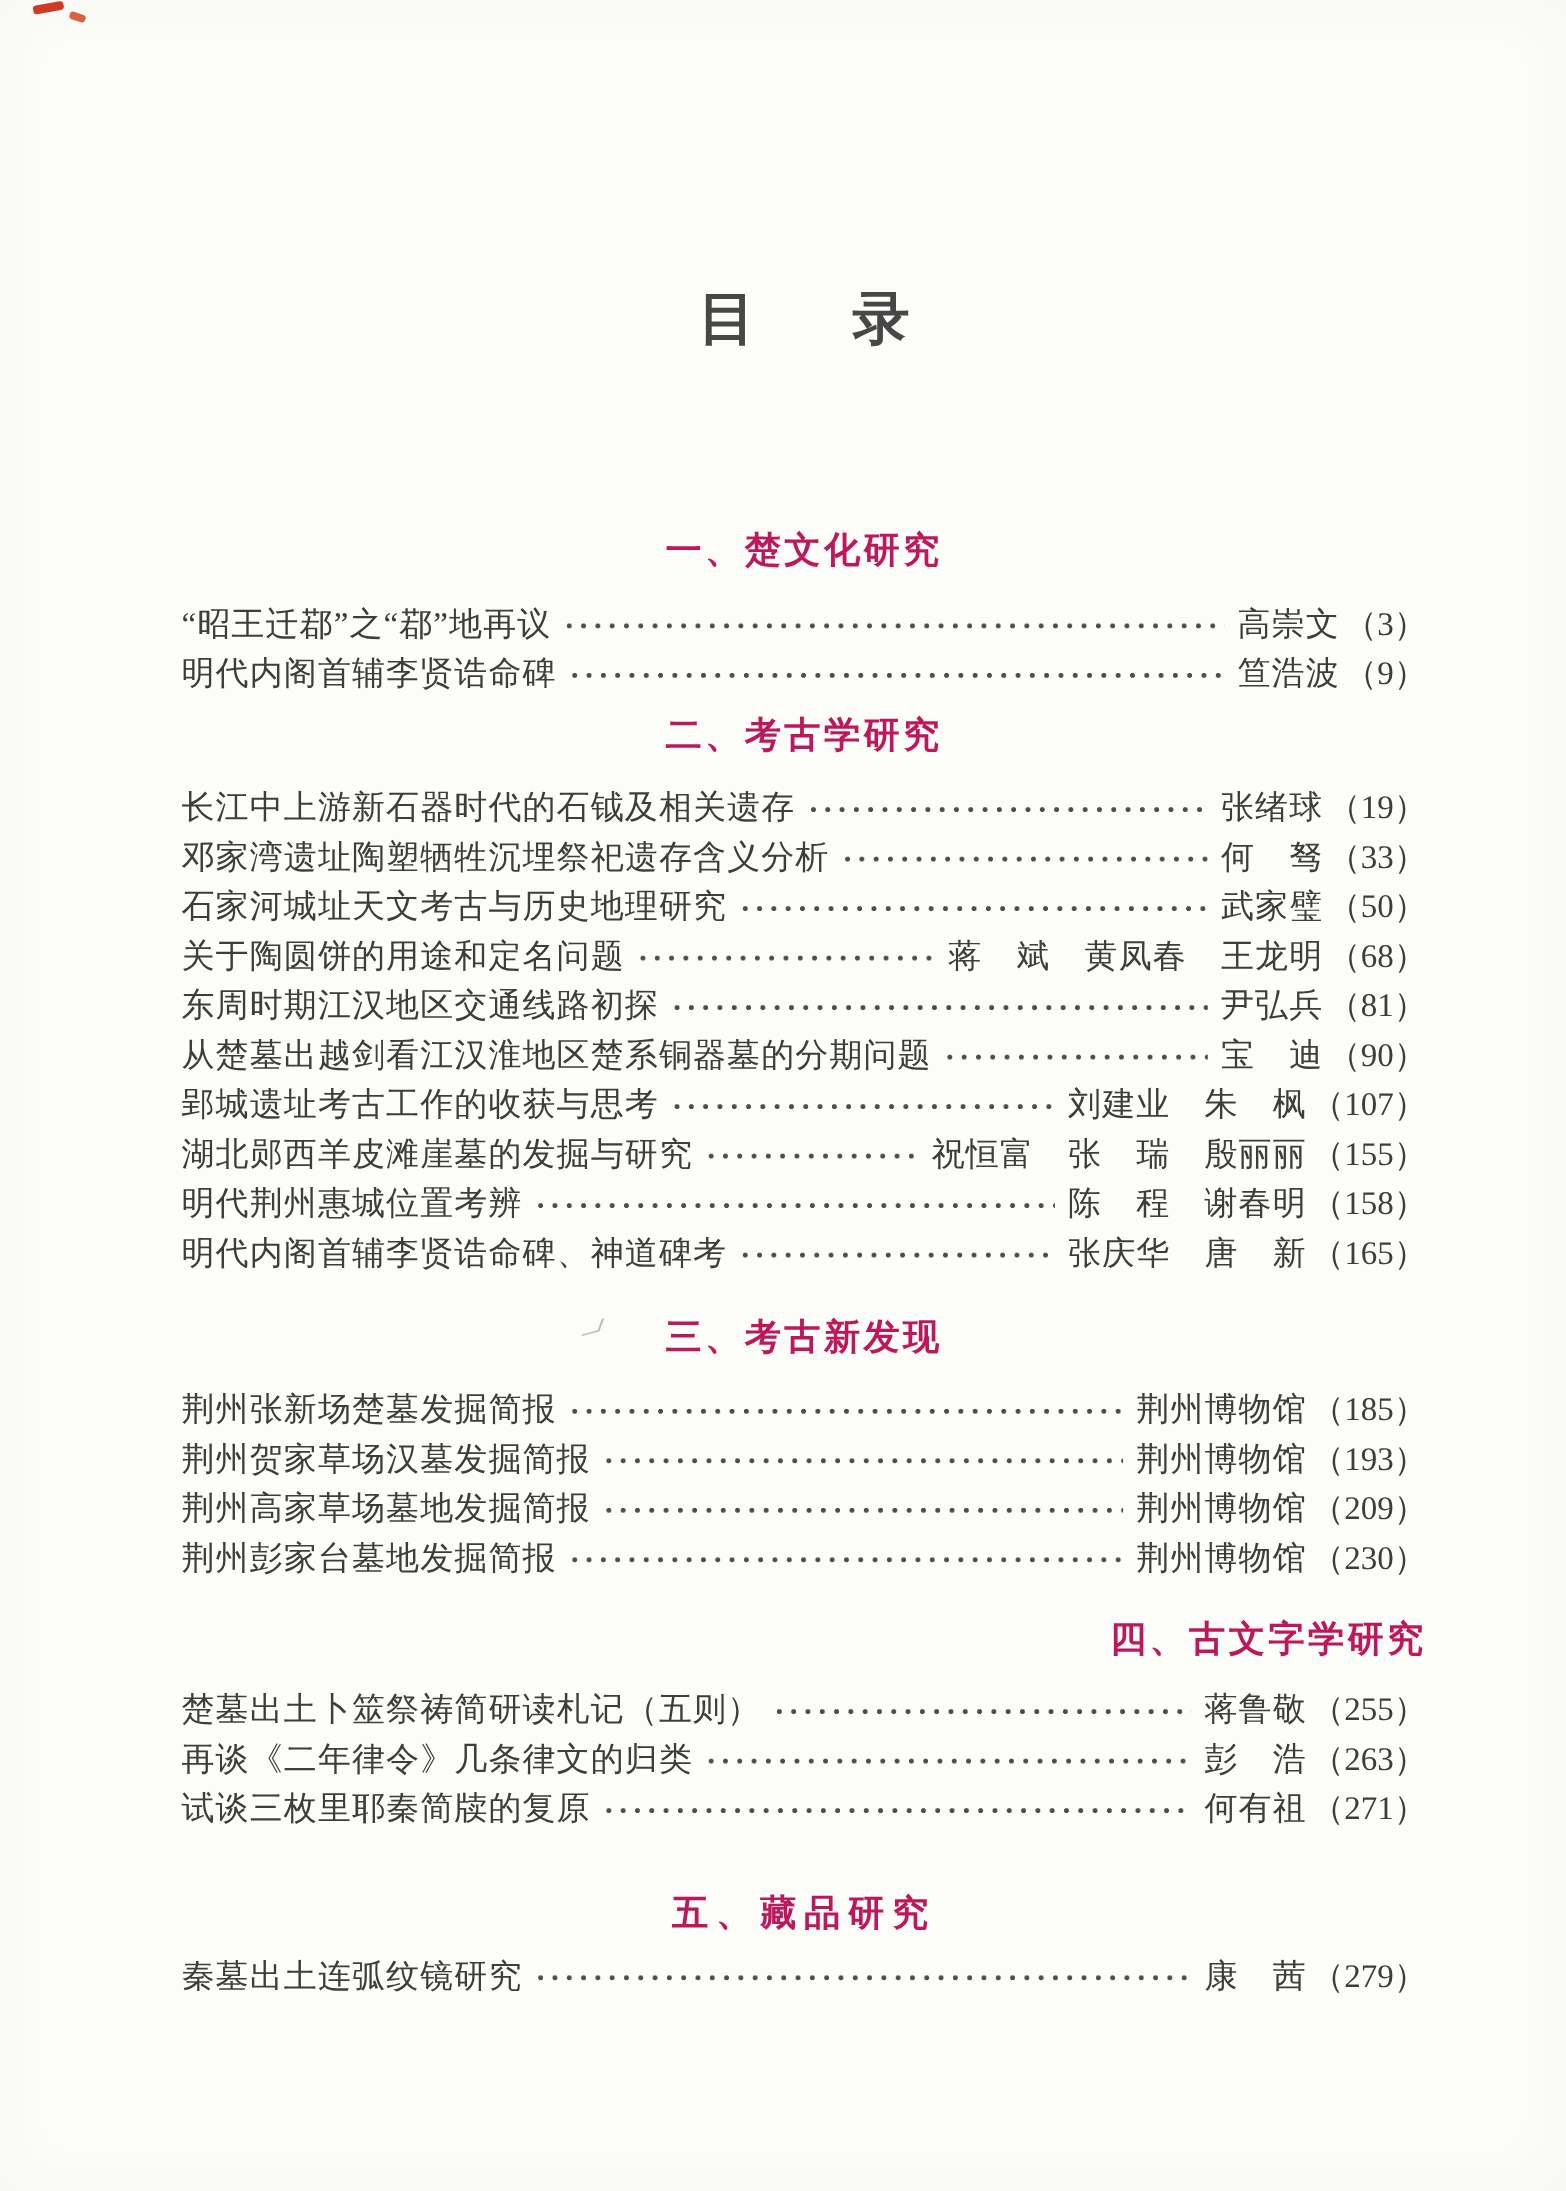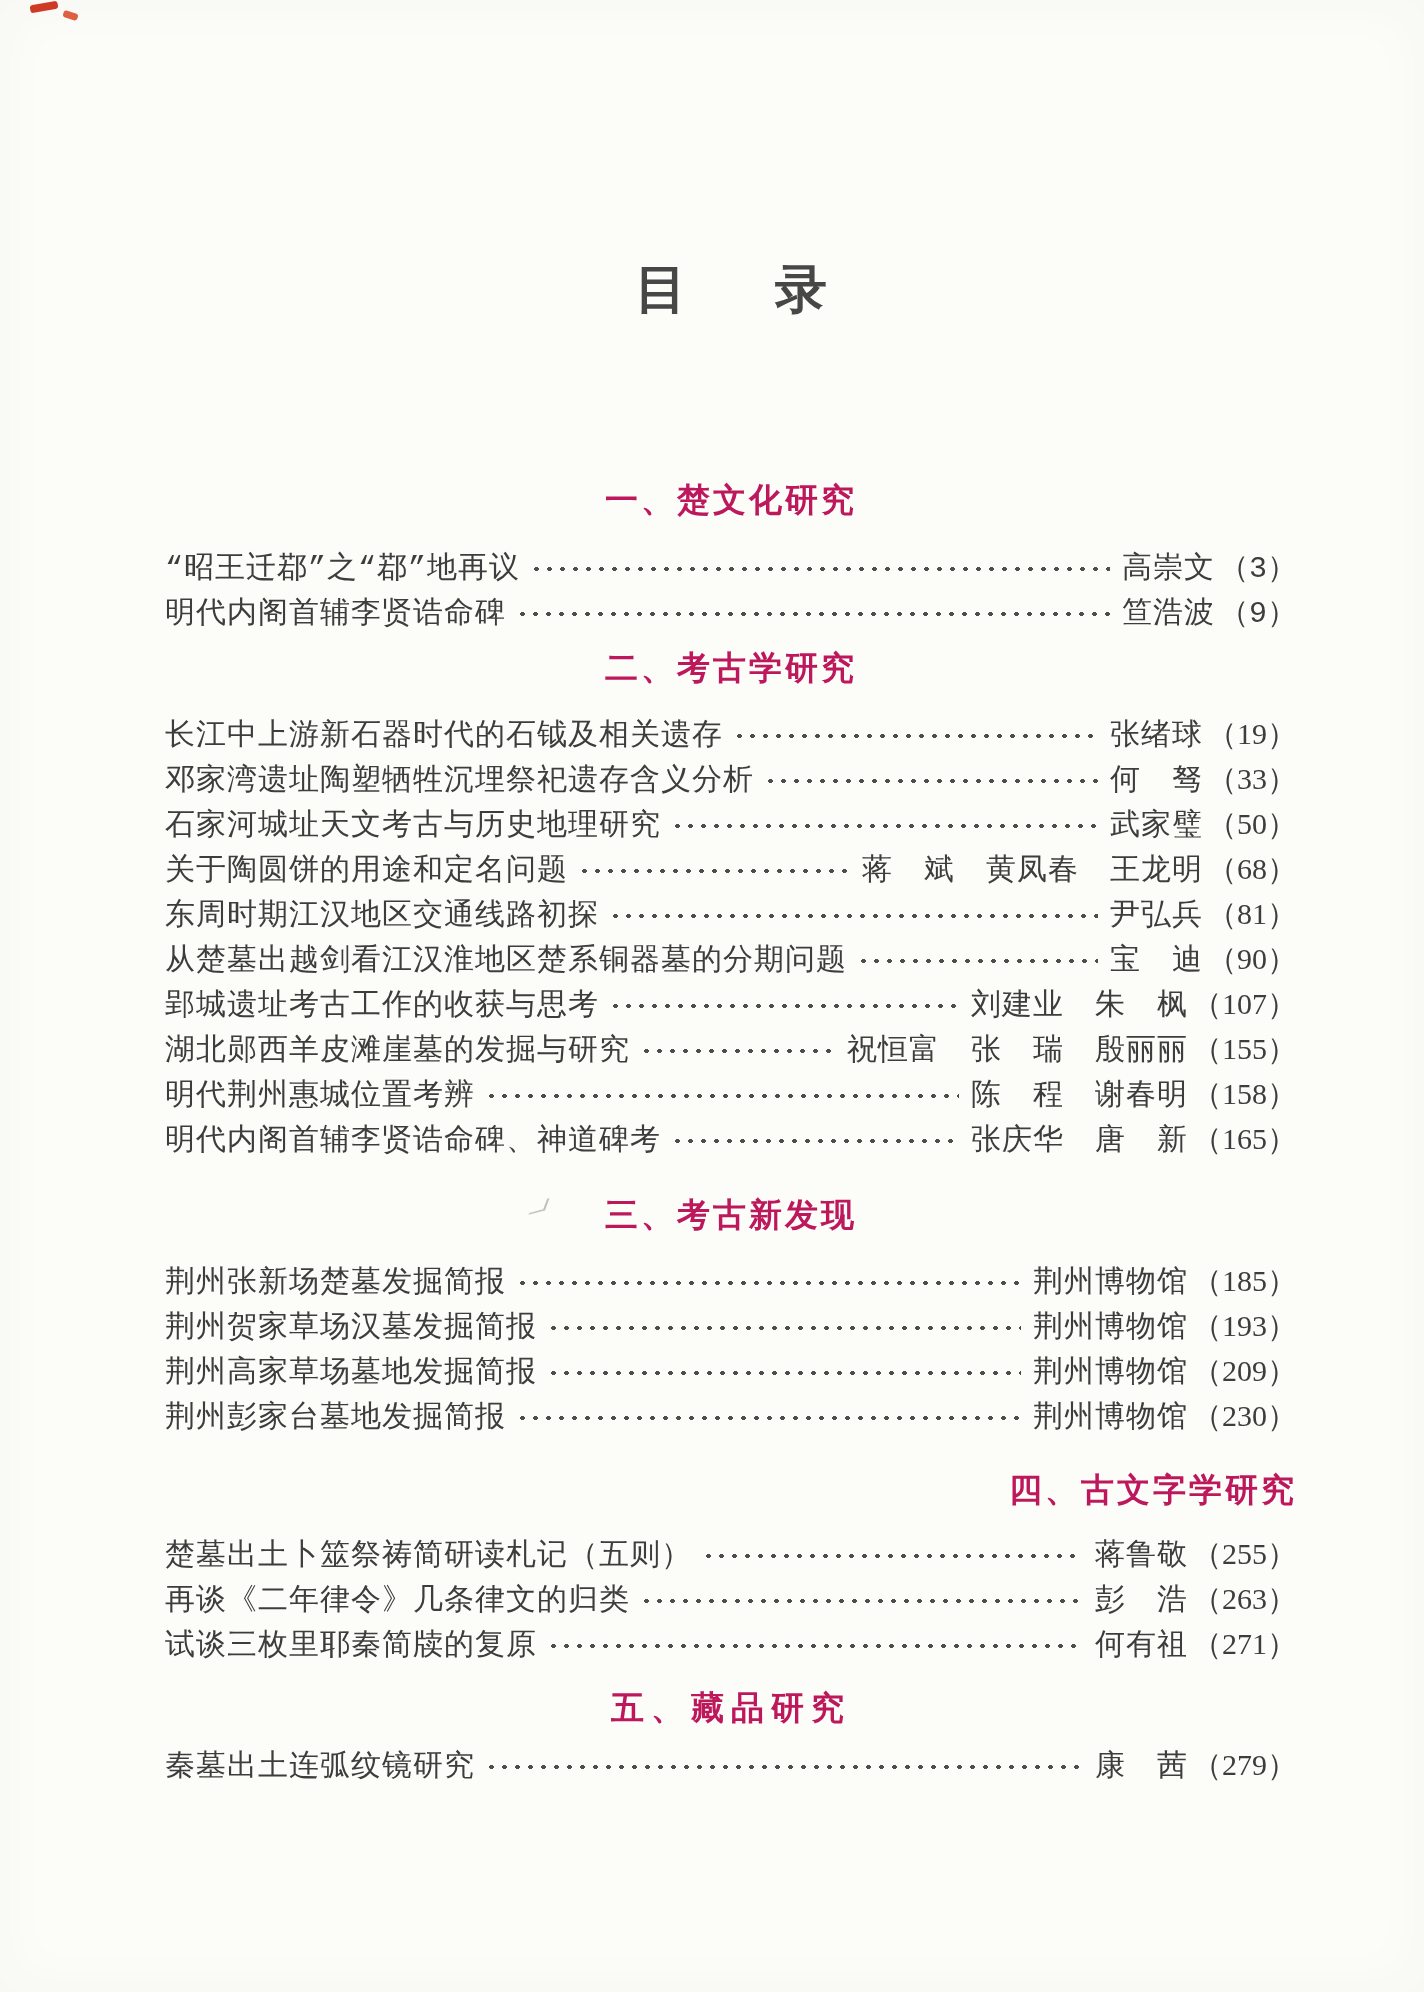--- a/index.html
+++ b/index.html
@@ -37,23 +37,23 @@
     line-height: 46px;
     font-weight: bold;
     font-family: "Liberation Sans", "DejaVu Sans", sans-serif;
     color: #be185d;
     letter-spacing: 3px;
   }
   .h1 { margin-top: 152px; }
   .h2 { margin-top: 10px; }
   .h3 { margin-top: 30px; }
   .h4 { margin-top: 28px; text-align: right; }
-  .h5 { margin-top: 18px; letter-spacing: 7px; }
+  .h5 { margin-top: 49px; letter-spacing: 7px; }
   .rows { margin-top: 21px; }
-  .rows-s1 { margin-top: 22px; font-family: Liberation Mono, monospace; }
+  .rows-s1 { margin-top: 22px; }
   .rows-s4 { margin-top: 19px; }
   .rows-s5 { margin-top: 12px; }
   .row {
     display: flex;
     align-items: center;
     height: 45px;
     font-size: 30px;
     white-space: nowrap;
   }
   .row .t { letter-spacing: 1px; }

